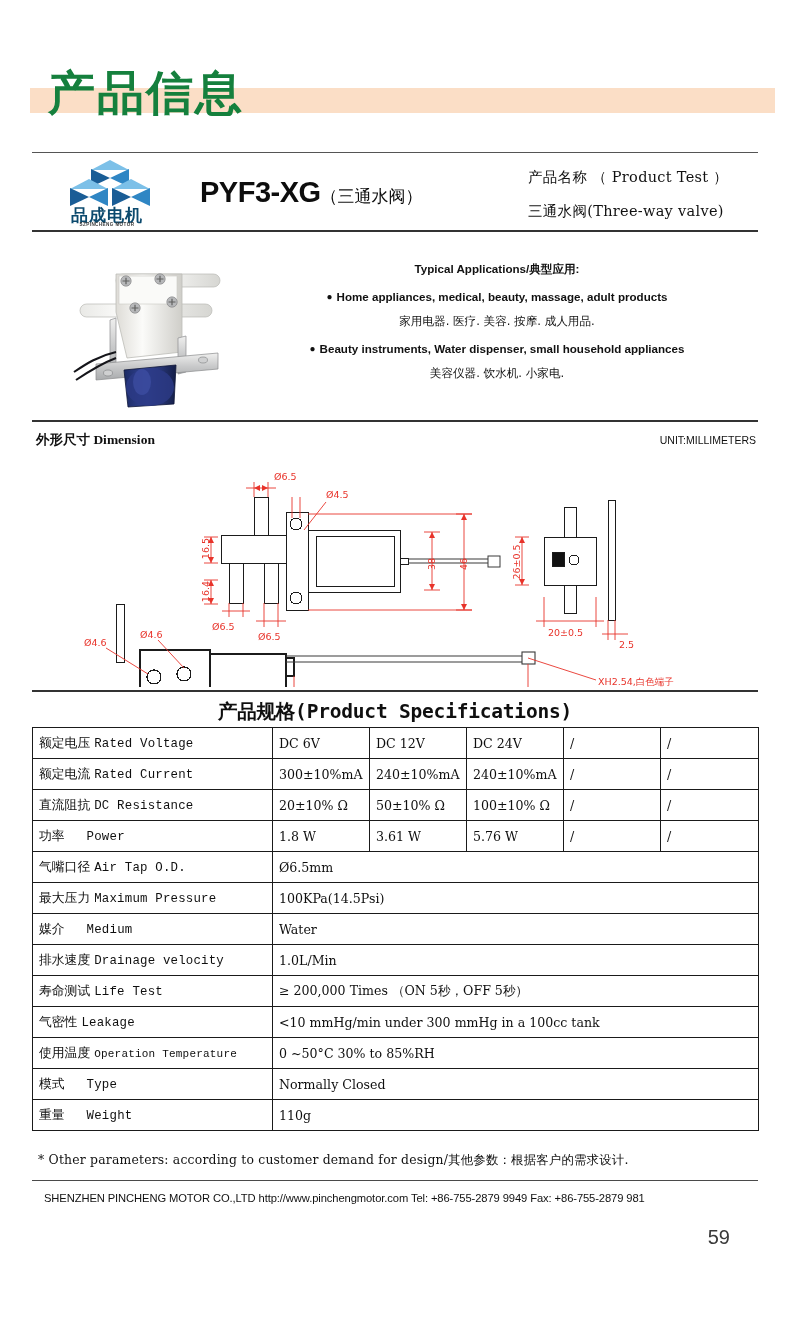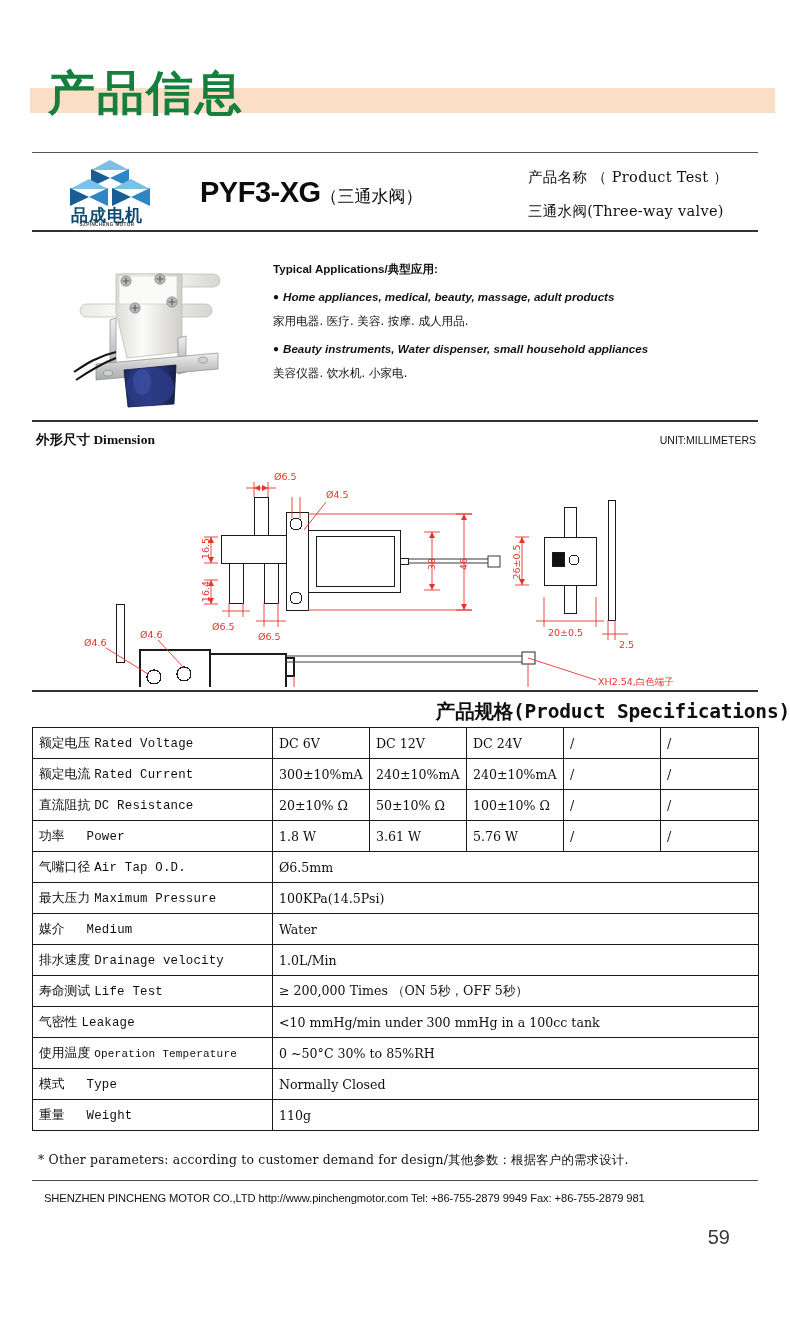--- a/index.html
+++ b/index.html
@@ -47,35 +47,35 @@
 
   .pn-label{position:absolute;left:528px;top:168px;font-size:14.5px;color:#111;
     font-family:"DejaVu Serif","Liberation Serif",serif;letter-spacing:.3px;}
   .pn-value{position:absolute;left:528px;top:202px;font-size:14.5px;color:#111;
     font-family:"DejaVu Serif","Liberation Serif",serif;letter-spacing:.3px;}
 
   
   .photo{position:absolute;left:72px;top:252px;width:190px;height:158px;}
 
   
-  .apps{position:absolute;left:273px;top:262px;width:470px;}
+  .apps{position:absolute;left:262px;top:262px;width:470px;text-align:center;}
   .apps-h{font-size:11.6px;font-weight:bold;color:#111;margin-bottom:13px;}
-  .apps-en{font-size:11.6px;font-weight:bold;color:#111;margin-bottom:11px;font-style:italic;}
+  .apps-en{font-size:11.6px;font-weight:bold;color:#111;margin-bottom:11px;}
   .apps-cn{font-size:11.6px;color:#111;margin-bottom:13px;
     font-family:"DejaVu Sans","Liberation Sans",sans-serif;}
   .bullet{font-size:10px;vertical-align:1px;margin-right:4px;}
 
   
   .dim-h{position:absolute;left:36px;top:431px;font-size:13.5px;font-weight:bold;color:#111;
     font-family:Liberation Serif, serif;}
   .dim-unit{position:absolute;right:34px;top:434px;font-size:10.5px;color:#111;text-align:center;}
   .dwg{position:absolute;left:36px;top:452px;width:718px;height:235px;}
 
   
-  .spec-title{position:absolute;left:0;top:698px;width:790px;text-align:right;
+  .spec-title{position:absolute;left:0;top:698px;width:790px;text-align:center;
     font-size:19.5px;font-weight:bold;color:#0f0f0f;
     font-family:"DejaVu Sans Mono","Liberation Mono",monospace;letter-spacing:-.2px;}
   .spec-title .cn{font-family:"DejaVu Sans","Liberation Sans",sans-serif;}
 
   table.spec{position:absolute;left:32px;top:727px;width:726px;border-collapse:collapse;
     table-layout:fixed;}
   table.spec td{border:1px solid #1a1a1a;height:30px;padding:0 6px;
     font-family:"DejaVu Serif","Liberation Serif",serif;font-size:12.6px;color:#0f0f0f;}
   td.lab{text-align:left;padding-left:9px;}
   td.val{}

